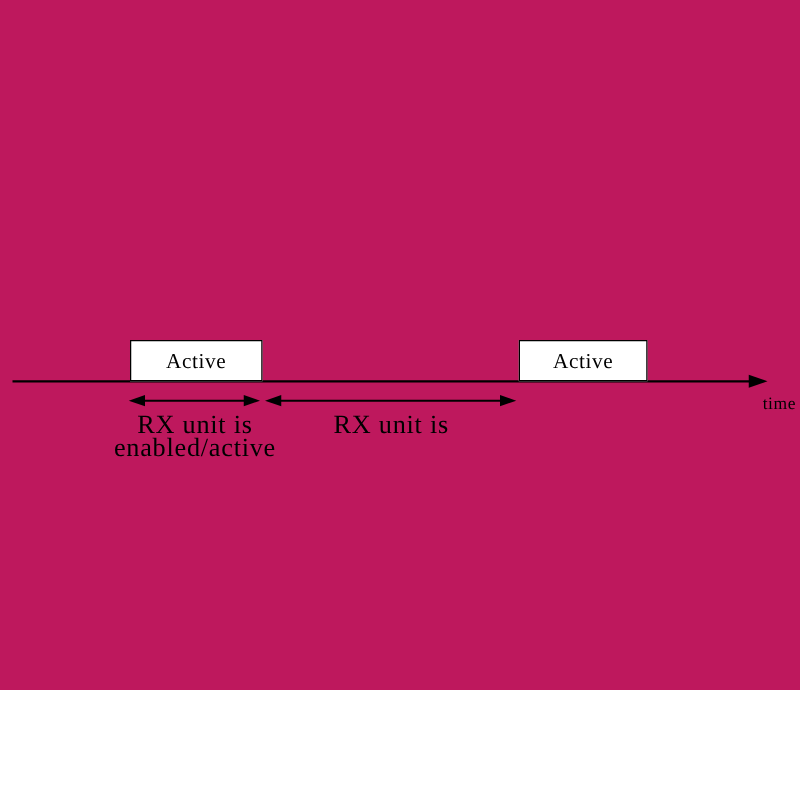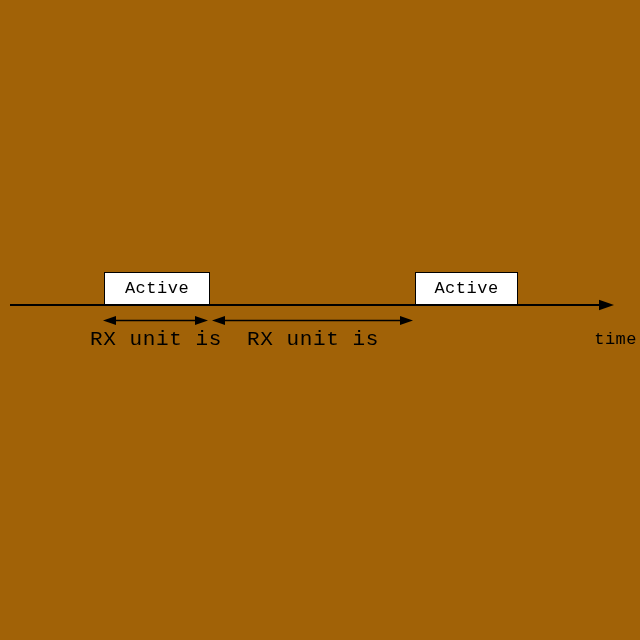--- a/index.html
+++ b/index.html
@@ -3,24 +3,24 @@
 <meta charset="utf-8">
 <style>
   html, body {
     margin: 0;
     padding: 0;
     background: #ffffff;
   }
   .canvas {
     position: relative;
     width: 640px;
-    height: 640px;
-    background: #a16207;
+    height: 552px;
+    background: #be185d;
     overflow: hidden;
-    font-family: Liberation Mono, monospace;
+    font-family: Liberation Serif, serif;
     color: #000000;
   }
   .layer {
     position: absolute;
     left: 0;
     top: 0;
   }
   .active-box {
     position: absolute;
     top: 272px;
@@ -43,24 +43,24 @@
     font-size: 21px;
     line-height: 19px;
     letter-spacing: 0.6px;
     white-space: nowrap;
   }
   .interval-label.first { left: 61px; width: 190px; }
   .interval-label.second { left: 208px; width: 210px; }
   .time-label {
     position: absolute;
     left: 557px;
-    top: 330px;
+    top: 314px;
     width: 80px;
     text-align: right;
-    font-size: 17px;
+    font-size: 14px;
     line-height: 19px;
     letter-spacing: 0.5px;
   }
 </style>
 </head>
 <body>
 
 <div class="canvas">
 
   <svg class="layer" width="640" height="640" viewBox="0 0 640 640">
@@ -80,20 +80,21 @@
   <div class="active-box first">
     <span>Active</span>
   </div>
 
   <div class="active-box second">
     <span>Active</span>
   </div>
 
   <div class="interval-label first">
     <div>RX unit is</div>
+    <div>enabled/active</div>
   </div>
 
   <div class="interval-label second">
     <div>RX unit is</div>
   </div>
 
   <div class="time-label">time</div>
 
 </div>
 

